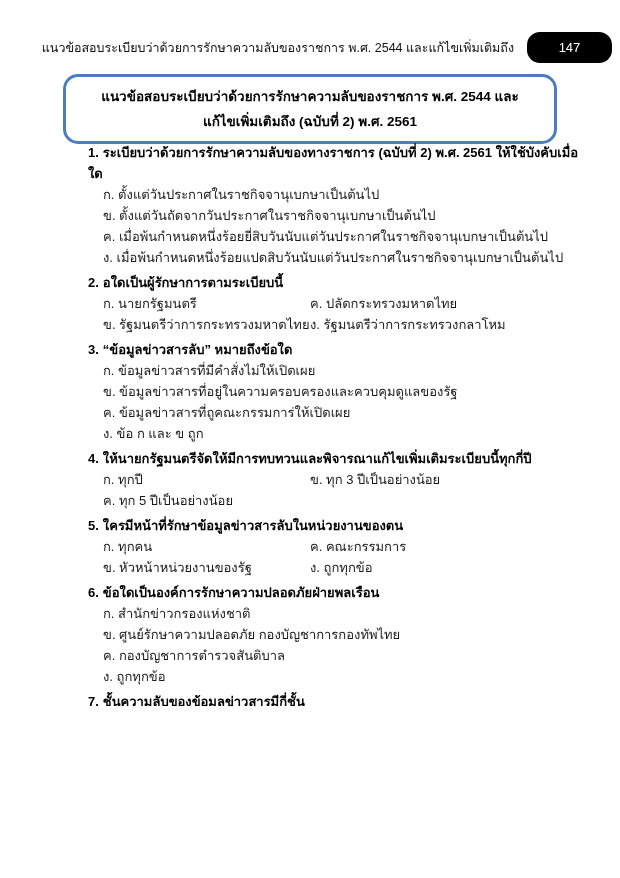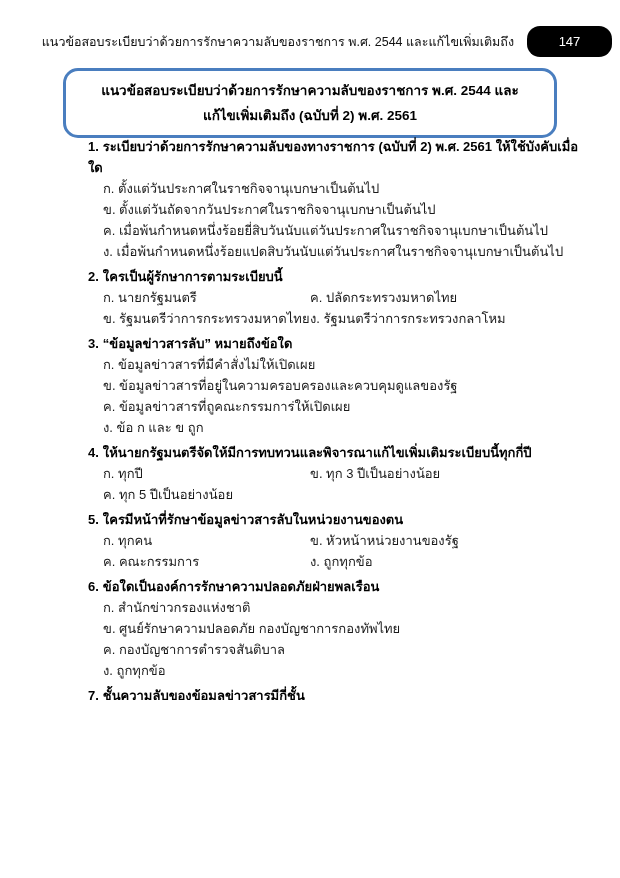--- a/index.html
+++ b/index.html
@@ -8,21 +8,21 @@
     --bar-edge:#2e4d8a;
     --logo-red:#c02418;
     --logo-gray:#8c8c8c;
     --logo-light:#c9c9c9;
   }
   *{margin:0;padding:0;box-sizing:border-box;}
   html,body{background:#ffffff;}
   .page{
     width:620px;height:694px;position:relative;background:#ffffff;
     font-family:"Liberation Sans","DejaVu Sans",sans-serif;color:#1a1a1a;
-    overflow:hidden;margin:6px auto;
+    overflow:hidden;margin:12px auto;
   }
   
   .header{position:absolute;top:19px;left:0;right:0;height:33px;
     display:flex;align-items:center;justify-content:flex-end;}
   .running-title{font-size:12.5px;color:#111;margin-right:13px;white-space:nowrap;}
   .page-num-box{width:85px;height:31px;background:#000;color:#fff;
     display:flex;align-items:center;justify-content:center;font-size:13px;margin-right:8px;border-radius:13px;}
   
   .title-box{position:absolute;top:62px;left:63px;right:63px;
     border:3px solid var(--title-border);border-radius:15px;
@@ -71,21 +71,21 @@
       <div class="question-block">
         <div class="q-head"><span class="q-num">1.</span><span>ระเบียบว่าด้วยการรักษาความลับของทางราชการ (ฉบับที่ 2) พ.ศ. 2561 ให้ใช้บังคับเมื่อใด</span></div>
         <div class="options list">
           <div class="option">ก. ตั้งแต่วันประกาศในราชกิจจานุเบกษาเป็นต้นไป</div>
           <div class="option">ข. ตั้งแต่วันถัดจากวันประกาศในราชกิจจานุเบกษาเป็นต้นไป</div>
           <div class="option">ค. เมื่อพ้นกำหนดหนึ่งร้อยยี่สิบวันนับแต่วันประกาศในราชกิจจานุเบกษาเป็นต้นไป</div>
           <div class="option">ง. เมื่อพ้นกำหนดหนึ่งร้อยแปดสิบวันนับแต่วันประกาศในราชกิจจานุเบกษาเป็นต้นไป</div>
         </div>
       </div>
       <div class="question-block">
-        <div class="q-head"><span class="q-num">2.</span><span>ใครเป็นผู้รักษาการตามระเบียบนี้</span></div>
+        <div class="q-head"><span class="q-num">2.</span><span>อใดเป็นผู้รักษาการตามระเบียบนี้</span></div>
         <div class="options grid">
           <div class="option">ก. นายกรัฐมนตรี</div>
           <div class="option">ค. ปลัดกระทรวงมหาดไทย</div>
           <div class="option">ข. รัฐมนตรีว่าการกระทรวงมหาดไทย</div>
           <div class="option">ง. รัฐมนตรีว่าการกระทรวงกลาโหม</div>
         </div>
       </div>
       <div class="question-block">
         <div class="q-head"><span class="q-num">3.</span><span>“ข้อมูลข่าวสารลับ” หมายถึงข้อใด</span></div>
         <div class="options list">
@@ -100,22 +100,22 @@
         <div class="options grid">
           <div class="option">ก. ทุกปี</div>
           <div class="option">ข. ทุก 3 ปีเป็นอย่างน้อย</div>
           <div class="option">ค. ทุก 5 ปีเป็นอย่างน้อย</div>
         </div>
       </div>
       <div class="question-block">
         <div class="q-head"><span class="q-num">5.</span><span>ใครมีหน้าที่รักษาข้อมูลข่าวสารลับในหน่วยงานของตน</span></div>
         <div class="options grid">
           <div class="option">ก. ทุกคน</div>
+          <div class="option">ค. คณะกรรมการ</div>
           <div class="option">ข. หัวหน้าหน่วยงานของรัฐ</div>
-          <div class="option">ค. คณะกรรมการ</div>
           <div class="option">ง. ถูกทุกข้อ</div>
         </div>
       </div>
       <div class="question-block">
         <div class="q-head"><span class="q-num">6.</span><span>ข้อใดเป็นองค์การรักษาความปลอดภัยฝ่ายพลเรือน</span></div>
         <div class="options list">
           <div class="option">ก. สำนักข่าวกรองแห่งชาติ</div>
           <div class="option">ข. ศูนย์รักษาความปลอดภัย กองบัญชาการกองทัพไทย</div>
           <div class="option">ค. กองบัญชาการตำรวจสันติบาล</div>
           <div class="option">ง. ถูกทุกข้อ</div>

